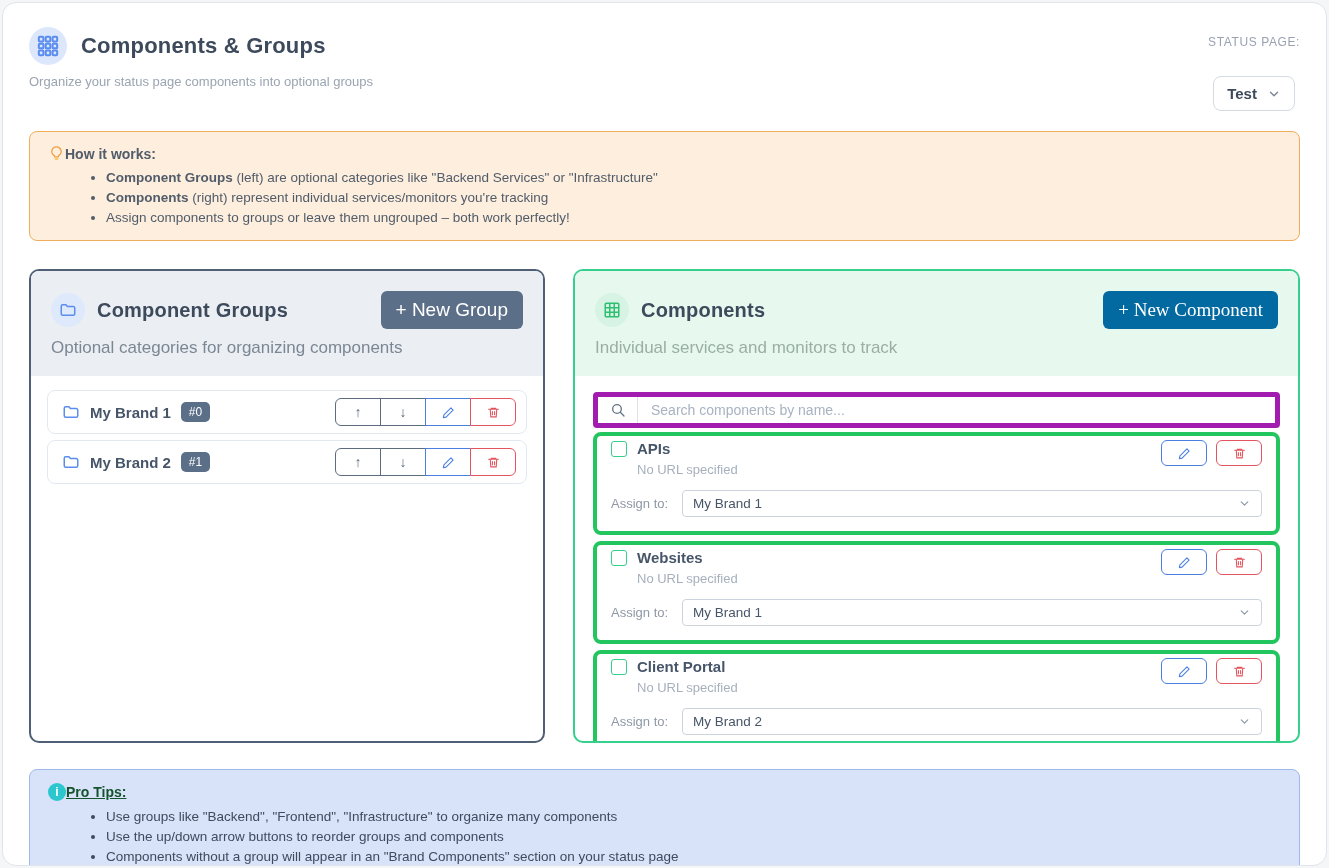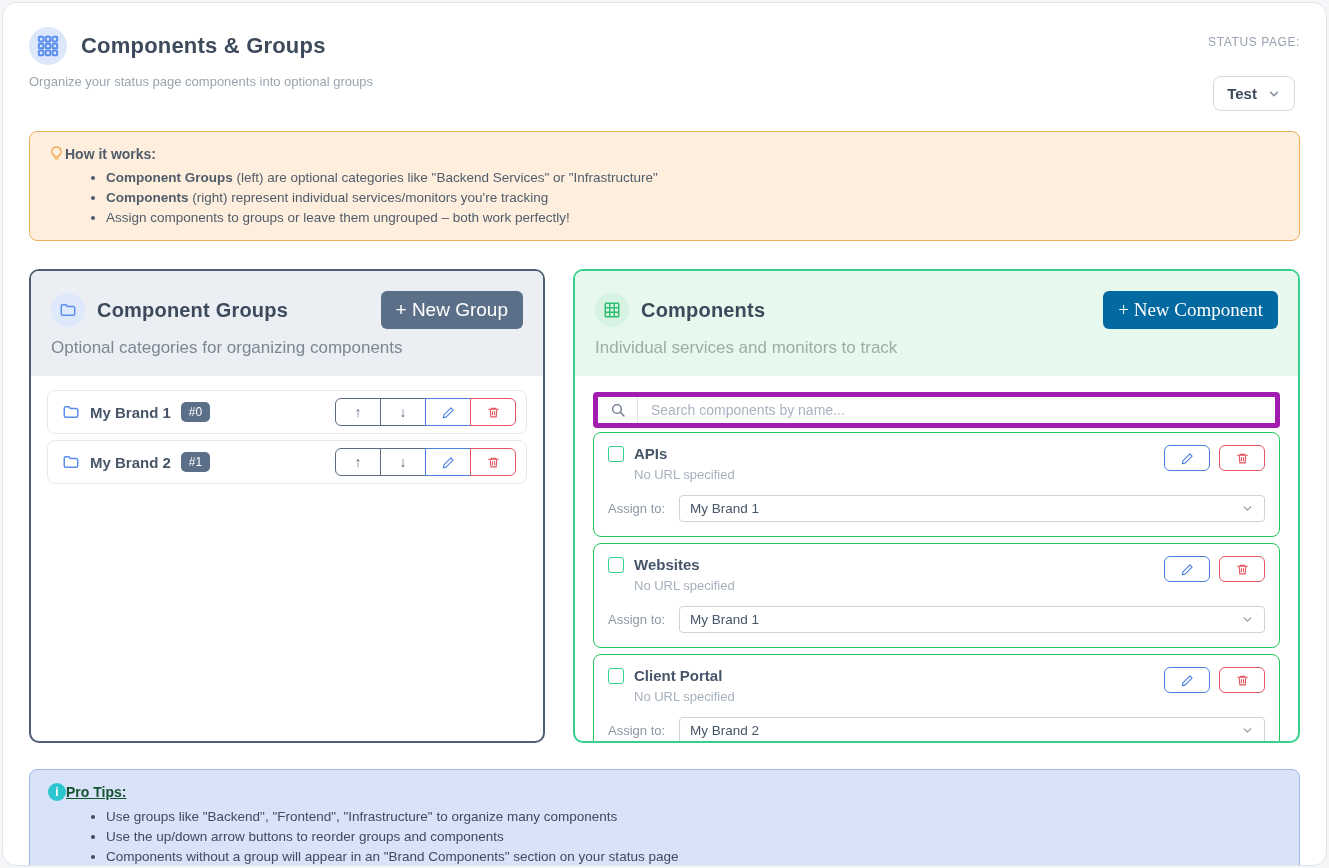--- a/index.html
+++ b/index.html
@@ -61,21 +61,21 @@
   .strip-btn:first-child{ border-radius:6px 0 0 6px; margin-left:0; }
   .strip-btn:last-child{ border-radius:0 6px 6px 0; }
   .strip-btn.edit{ border-color:#4a7fe0; color:#4a7fe0; position:relative; z-index:1; }
   .strip-btn.del{ border-color:#e2555e; color:#e2555e; position:relative; z-index:1; }
   
   .search-group{ display:flex; border:5px solid #a21caf; border-radius:4px; height:36px; overflow:hidden; margin-bottom:4px; background:#fff; }
   .search-icon-seg{ width:40px; border-right:1px solid #dfe3e9; display:flex; align-items:center; justify-content:center; color:#64748b; }
   .search-group input{ flex:1; border:none; outline:none; padding:0 13px; font-size:14px; font-family:inherit; color:#475569; }
   .search-group input::placeholder{ color:#a8b2c0; }
   
-  .comp-card{ border:1px solid #22c55e; border-radius:8px; padding:12px 14px 14px; margin-bottom:6px; background:#fff; }
+  .comp-card{ border:4px solid #22c55e; border-radius:8px; padding:4px 14px 14px; margin-bottom:6px; background:#fff; }
   .comp-top{ display:flex; justify-content:space-between; align-items:flex-start; }
   .comp-name-row{ display:flex; align-items:center; gap:10px; }
   .comp-check{ width:16px; height:16px; border:1.5px solid #35d08c; border-radius:3px; background:#fff; cursor:pointer; }
   .comp-name{ font-size:15px; font-weight:700; color:#475569; }
   .comp-url{ font-size:13px; color:#a6b0bd; margin:5px 0 0 26px; }
   .comp-actions{ display:flex; gap:9px; }
   .mini-btn{ width:46px; height:26px; border-radius:6px; background:#fff; display:flex; align-items:center; justify-content:center; cursor:pointer; font-family:inherit; }
   .mini-btn.edit{ border:1px solid #4a7fe0; color:#4a7fe0; }
   .mini-btn.del{ border:1px solid #e2555e; color:#e2555e; }
   .assign-row{ display:flex; align-items:center; gap:14px; margin-top:13px; }

